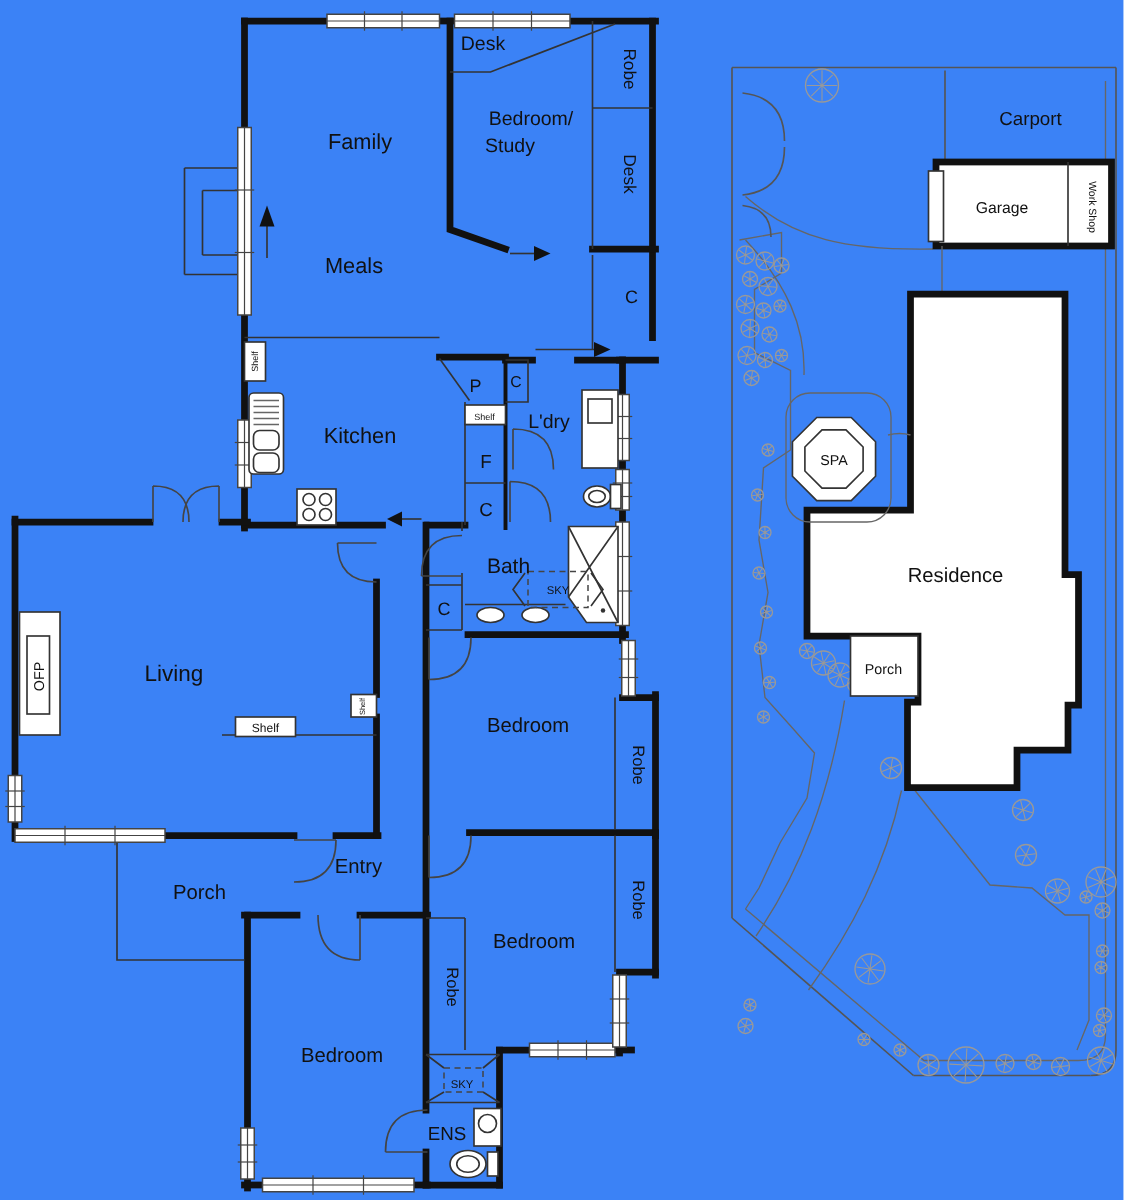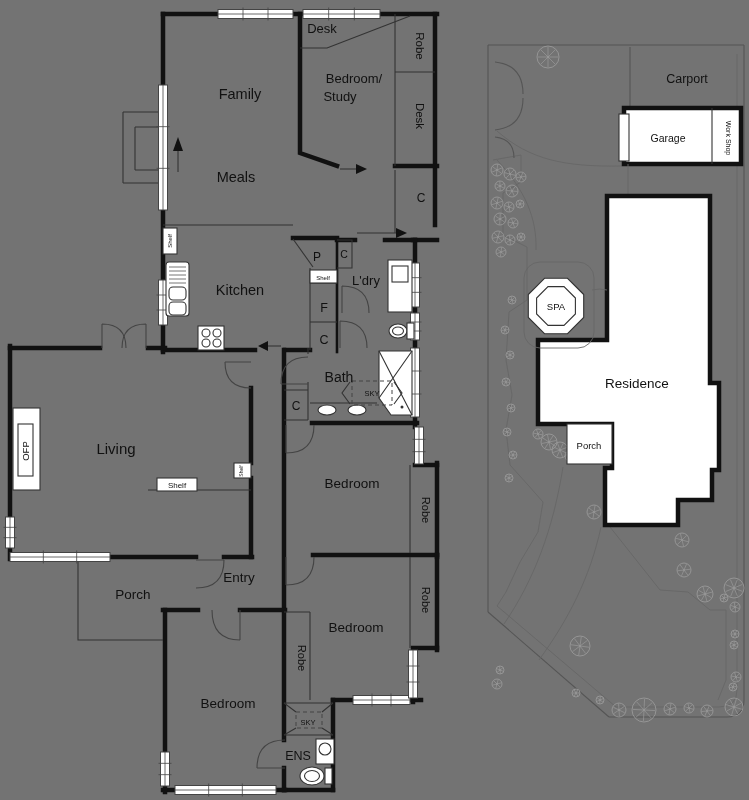--- a/index.html
+++ b/index.html
@@ -1,16 +1,16 @@
 <!DOCTYPE html>
 <html><head>
 <meta charset="utf-8">
 <style>
   html,body{margin:0;padding:0;background:#ffffff;}
-  .canvas{position:relative;width:749px;height:800px;background:#737373;overflow:hidden;}
+  .canvas{position:relative;width:749px;height:800px;background:#3b82f6;overflow:hidden;}
   svg{display:block;}
   text{font-family:"Liberation Sans","DejaVu Sans",sans-serif;fill:#111;}
   .wall{stroke:#111;stroke-width:4.5;fill:none;stroke-linecap:square;}
   .wall3{stroke:#111;stroke-width:2.6;fill:none;stroke-linecap:square;}
   .thin{stroke:#333;stroke-width:1.1;fill:none;}
   .thin2{stroke:#666;stroke-width:0.9;fill:none;}
   .door{stroke:#444;stroke-width:1.1;fill:none;}
   .fix{stroke:#333;stroke-width:1.1;fill:#fff;}
   .dash{stroke:#444;stroke-width:1;fill:none;stroke-dasharray:4 3;}
   .site{stroke:#555;stroke-width:1.1;fill:none;}

